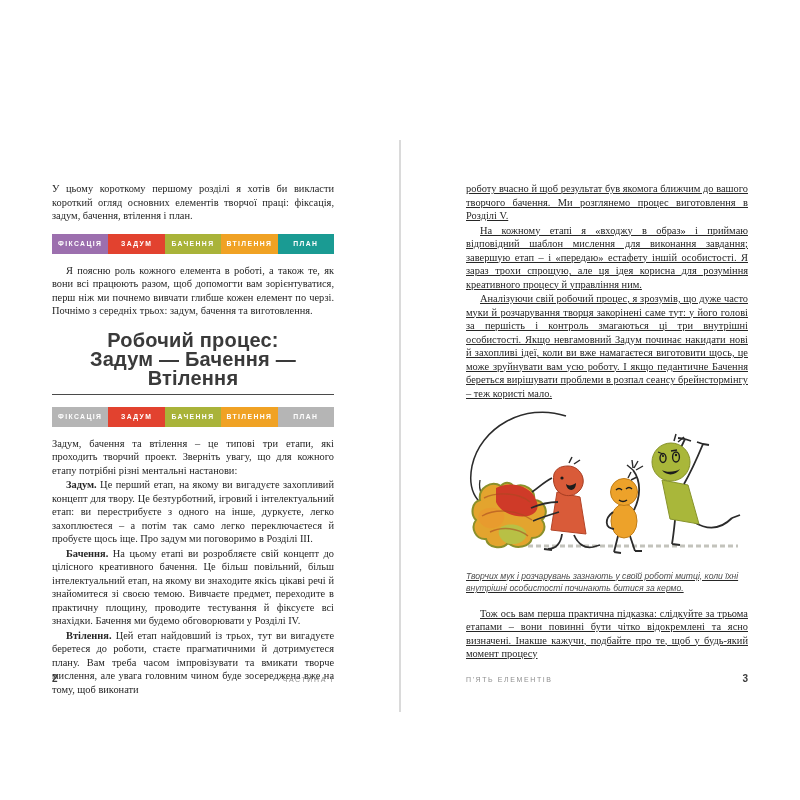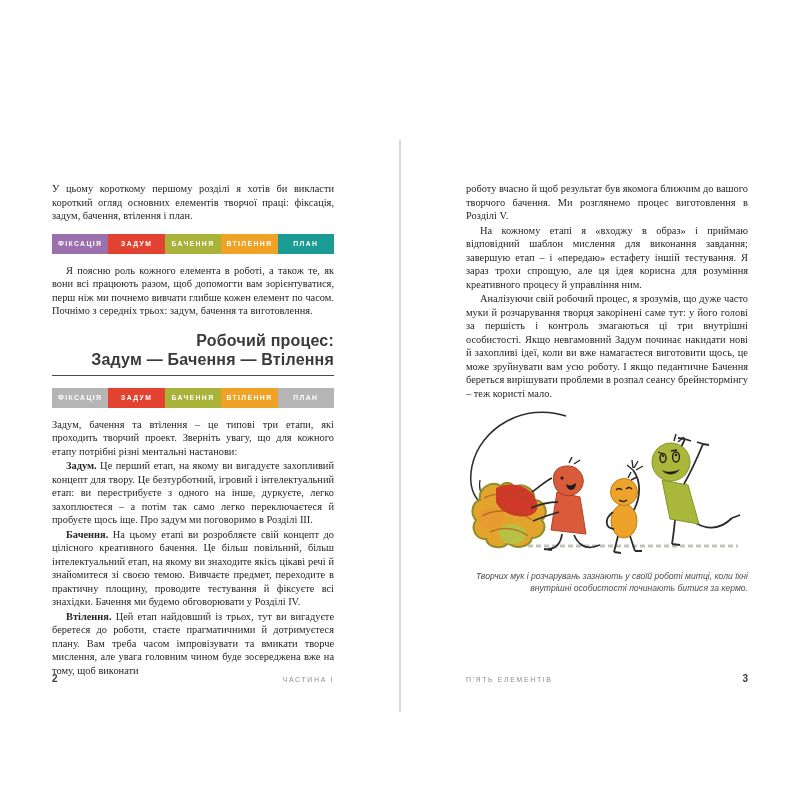--- a/index.html
+++ b/index.html
@@ -6,41 +6,41 @@
   html,body { width:800px; height:800px; background:#ffffff; overflow:hidden;
     font-family:"Liberation Serif", serif; }
   .canvas { position:relative; width:735px; height:800px; background:#fff;margin-top:27px; }
 
   .seam { position:absolute; left:399px; top:113px; width:2px; height:572px;
     background:#dadada; }
 
   .col { position:absolute; width:282px; color:#262626; font-size:10.4px;
     line-height:13.5px; text-align:justify; }
   .col-left  { left:52px;  top:155px; }
-  .col-right { left:466px; top:155px; }
+  .col-right { left:466px; top:155px;text-decoration:underline; }
 
   p.body { margin:0; }
   p.body.indent { text-indent:14px; }
   p.body + p.body { margin-top:1px; }
   b.lead { font-weight:bold; }
 
   .stage-bar { display:flex; width:100%; height:20px; margin:11px 0 10px 0; }
   .bar-seg { flex:1 1 0; display:flex; align-items:center; justify-content:center;
     color:#ffffff; font-family:"Liberation Sans", sans-serif; font-weight:bold;
     font-size:6.8px; letter-spacing:1.4px; text-transform:uppercase;
     white-space:nowrap; overflow:hidden; }
 
   .heading { font-family:"Liberation Sans", sans-serif; font-weight:bold;
-    color:#3a3a3a; font-size:16px; line-height:19px; letter-spacing:0.2px;
-    margin:13px 0 0 0; text-align:right; }
+    color:#3a3a3a; font-size:20px; line-height:19px; letter-spacing:0.2px;
+    margin:13px 0 0 0; text-align:center; }
   .heading-rule { border:none; border-top:1.6px solid #4a4a4a; margin:6px 0 12px 0; }
 
   .figure-wrap { margin:8px 0 6px 0; }
   .fig-caption { font-family:"Liberation Sans", sans-serif; font-style:italic;
-    color:#4c4c4c; font-size:8.6px; line-height:12.5px; text-align:right;
+    color:#4c4c4c; font-size:8.6px; line-height:12.5px; text-align:left;
     margin:2px 0 12px 0; }
 
   .footer { position:absolute; width:282px; top:646px;
     font-family:"Liberation Sans", sans-serif; }
   .footer-left { left:52px; } .footer-right { left:466px; }
   .footer .row { display:flex; justify-content:space-between; align-items:baseline; }
   .pagenum { font-size:10px; color:#3c3c3c; font-weight:bold; }
   .running { font-size:7px; color:#8f8f8f; letter-spacing:1.6px;
     text-transform:uppercase; }
 </style>
@@ -55,21 +55,21 @@
     <p class="body">У цьому короткому першому розділі я хотів би викласти короткий огляд основних елементів творчої праці: фіксація, задум, бачення, втілення і план.</p>
 
     <div class="stage-bar">
         <div class="bar-seg" style="background: rgb(156, 111, 174);">ФІКСАЦІЯ</div>
         <div class="bar-seg" style="background: rgb(226, 66, 47);">ЗАДУМ</div>
         <div class="bar-seg" style="background: rgb(169, 179, 57);">БАЧЕННЯ</div>
         <div class="bar-seg" style="background: rgb(240, 162, 36);">ВТІЛЕННЯ</div>
         <div class="bar-seg" style="background: rgb(26, 155, 147);">ПЛАН</div>
       </div>
 
-    <p class="body indent">Я поясню роль кожного елемента в роботі, а також те, як вони всі працюють разом, щоб допомогти вам зорієнтуватися, перш ніж ми почнемо вивчати глибше кожен елемент по часом. Почнімо з середніх трьох: задум, бачення та виготовлення.</p>
+    <p class="body indent">Я поясню роль кожного елемента в роботі, а також те, як вони всі працюють разом, щоб допомогти вам зорієнтуватися, перш ніж ми почнемо вивчати глибше кожен елемент по черзі. Почнімо з середніх трьох: задум, бачення та виготовлення.</p>
 
     <h2 class="heading">
       <span>Робочий процес:</span><br>
       <span>Задум — Бачення — Втілення</span>
     </h2>
     <hr class="heading-rule">
 
     <div class="stage-bar">
         <div class="bar-seg" style="background: rgb(181, 181, 181);">ФІКСАЦІЯ</div>
         <div class="bar-seg" style="background: rgb(226, 66, 47);">ЗАДУМ</div>
@@ -79,21 +79,21 @@
       </div>
 
     <p class="body">Задум, бачення та втілення – це типові три етапи, які проходить творчий проект. Зверніть увагу, що для кожного етапу потрібні різні ментальні настанови:</p>
     <p class="body indent"><b class="lead">Задум.</b><span> Це перший етап, на якому ви вигадуєте захопливий концепт для твору. Це безтурботний, ігровий і інтелектуальний етап: ви перестрибуєте з одного на інше, дуркуєте, легко захоплюєтеся – а потім так само легко переключаєтеся й пробуєте щось іще. Про задум ми поговоримо в Розділі III.</span></p>
     <p class="body indent"><b class="lead">Бачення.</b><span> На цьому етапі ви розробляєте свій концепт до цілісного креативного бачення. Це більш повільний, більш інтелектуальний етап, на якому ви знаходите якісь цікаві речі й знайомитеся зі своєю темою. Вивчаєте предмет, переходите в практичну площину, проводите тестування й фіксуєте всі знахідки. Бачення ми будемо обговорювати у Розділі IV.</span></p>
     <p class="body indent"><b class="lead">Втілення.</b><span> Цей етап найдовший із трьох, тут ви вигадуєте беретеся до роботи, стаєте прагматичними й дотримуєтеся плану. Вам треба часом імпровізувати та вмикати творче мислення, але увага головним чином буде зосереджена вже на тому, щоб виконати</span></p>
   </div>
 
   <div class="col col-right">
     <p class="body">роботу вчасно й щоб результат був якомога ближчим до вашого творчого бачення. Ми розглянемо процес виготовлення в Розділі V.</p>
-    <p class="body indent">На кожному етапі я «входжу в образ» і приймаю відповідний шаблон мислення для виконання завдання; завершую етап – і «передаю» естафету іншій тестування. Я зараз трохи спрощую, але ця ідея корисна для розуміння креативного процесу й управління ним.</p>
+    <p class="body indent">На кожному етапі я «входжу в образ» і приймаю відповідний шаблон мислення для виконання завдання; завершую етап – і «передаю» естафету іншій особистості. Я зараз трохи спрощую, але ця ідея корисна для розуміння креативного процесу й управління ним.</p>
     <p class="body indent">Аналізуючи свій робочий процес, я зрозумів, що дуже часто муки й розчарування творця закорінені саме тут: у його голові за першість і контроль змагаються ці три внутрішні особистості. Якщо невгамовний Задум починає накидати нові й захопливі ідеї, коли ви вже намагаєтеся виготовити щось, це може зруйнувати вам усю роботу. І якщо педантичне Бачення береться вирішувати проблеми в розпал сеансу брейнстормінгу – теж користі мало.</p>
 
     <div class="figure-wrap">
       <svg width="282" height="152" viewBox="0 0 282 152">
 
         <line x1="62" y1="138" x2="272" y2="138" stroke="#c3c3bc" stroke-width="3" stroke-dasharray="5 3"></line>
 
         <path d="M100,8 C58,-6 14,20 6,58 C2,78 8,90 17,97" fill="none" stroke="#2b2b2b" stroke-width="1.5"></path>
         <path d="M14,72 C12,83 17,91 24,95" fill="none" stroke="#2b2b2b" stroke-width="1.3"></path>
 
@@ -143,20 +143,21 @@
           <circle cx="197" cy="48" r="1.1" fill="#1c1c1c"></circle>
             <circle cx="210" cy="47" r="1.2" fill="#1c1c1c"></circle>
           <path d="M192,44 l5,2 M205,43 l6,-1" fill="none" stroke="#1c1c1c" stroke-width="1.3"></path>
           <path d="M196,62 C200,68 210,68 214,61 C210,64 200,65 196,62 Z" fill="#1c1c1c"></path>
         </g>
       </svg>
     </div>
 
     <p class="fig-caption">Творчих мук і розчарувань зазнають у своїй роботі митці, коли їхні внутрішні особистості починають битися за кермо.</p>
 
+    <p class="body indent">Тож ось вам перша практична підказка: слідкуйте за трьома етапами – вони повинні бути чітко відокремлені та ясно визначені. Інакше кажучи, подбайте про те, щоб у будь-який момент процесу</p>
   </div>
 
   <div class="footer footer-left">
     <div class="row">
       <span class="pagenum">2</span>
       <span class="running">ЧАСТИНА І</span>
     </div>
   </div>
   <div class="footer footer-right">
     <div class="row">

